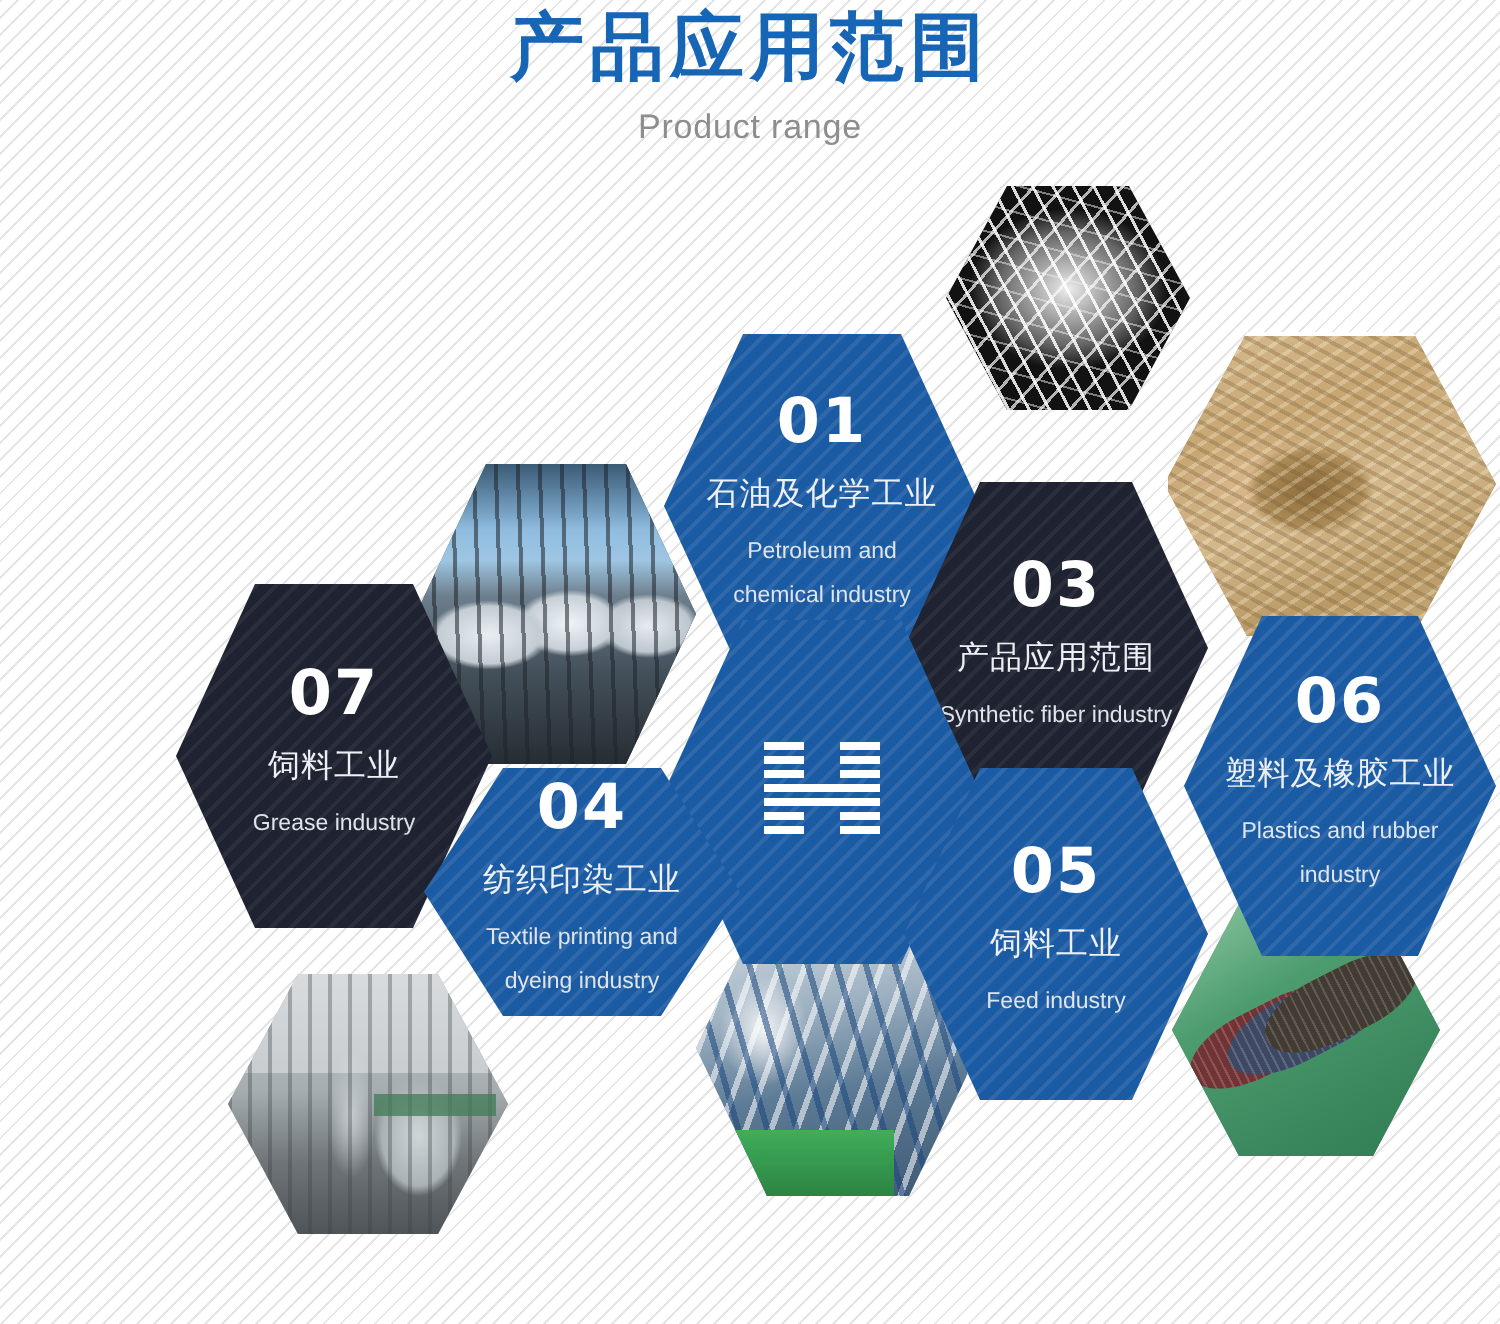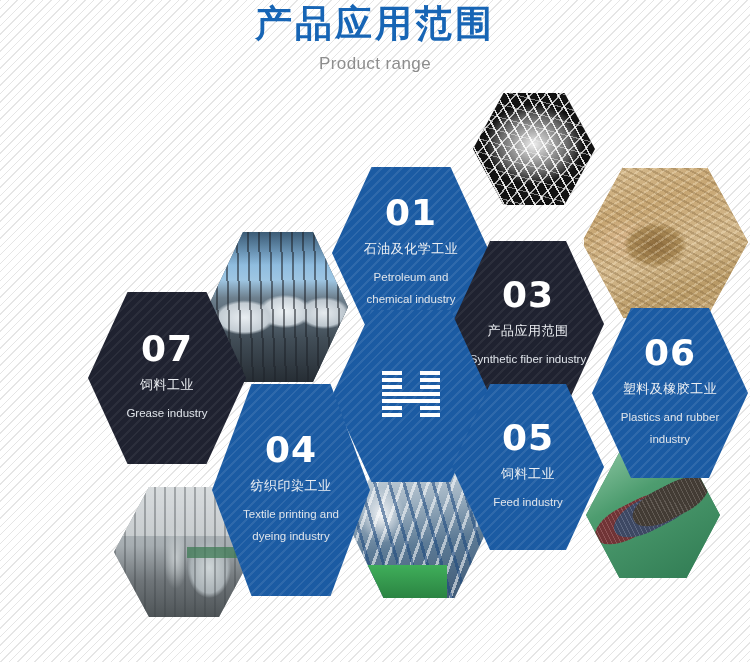--- a/index.html
+++ b/index.html
@@ -51,28 +51,28 @@
   }
   .hex.dark{
     background-color:#1f2230;
     background-image:repeating-linear-gradient(135deg,
         rgba(255,255,255,0.055) 0px,
         rgba(255,255,255,0.055) 2px,
         rgba(255,255,255,0) 2px,
         rgba(255,255,255,0) 7px);
   }
   .num{
-    color:#ffffff;font-size:36px;font-weight:bold;line-height:1;
+    color:#ffffff;font-size:31px;font-weight:bold;line-height:1;
     letter-spacing:1px;margin-bottom:11px;
     font-family:"DejaVu Sans","Liberation Sans",sans-serif;
   }
   .lab-cn{
-    color:#eceff3;font-size:13px;line-height:1.2;margin-bottom:9px;
+    color:#eceff3;font-size:16px;line-height:1.2;margin-bottom:9px;
     letter-spacing:.5px;
-    font-family:Liberation Mono, monospace;
+    font-family:Liberation Sans, sans-serif;
   }
   .lab-en{
     color:#dfe4ea;font-size:11.5px;line-height:1.9;
     max-width:78%;
     font-family:"Liberation Sans",sans-serif;
   }
 
   
   .hex-outline{position:absolute;}
   .hex-outline svg{display:block;}
@@ -248,21 +248,21 @@
         <i style="left:0;top:21px;width:58px;"></i>
         <i style="left:0;top:28px;width:58px;"></i>
         <i style="left:0;top:35px;width:20px;"></i>
         <i style="left:0;top:42px;width:20px;"></i>
         <i style="left:38px;top:35px;width:20px;"></i>
         <i style="left:38px;top:42px;width:20px;"></i>
       </div>
     </div>
   </div>
 
-  <div class="hex blue" style="left:212px;top:384px;width:158px;height:212px;">
+  <div class="hex blue" style="left:212px;top:384px;width:158px;height:124px;">
     <div class="num">04</div>
     <div class="lab-cn">纺织印染工业</div>
     <div class="lab-en">Textile printing and dyeing industry</div>
   </div>
 
   <div class="hex blue" style="left:452px;top:384px;width:152px;height:166px;">
     <div class="num">05</div>
     <div class="lab-cn">饲料工业</div>
     <div class="lab-en">Feed industry</div>
   </div>

